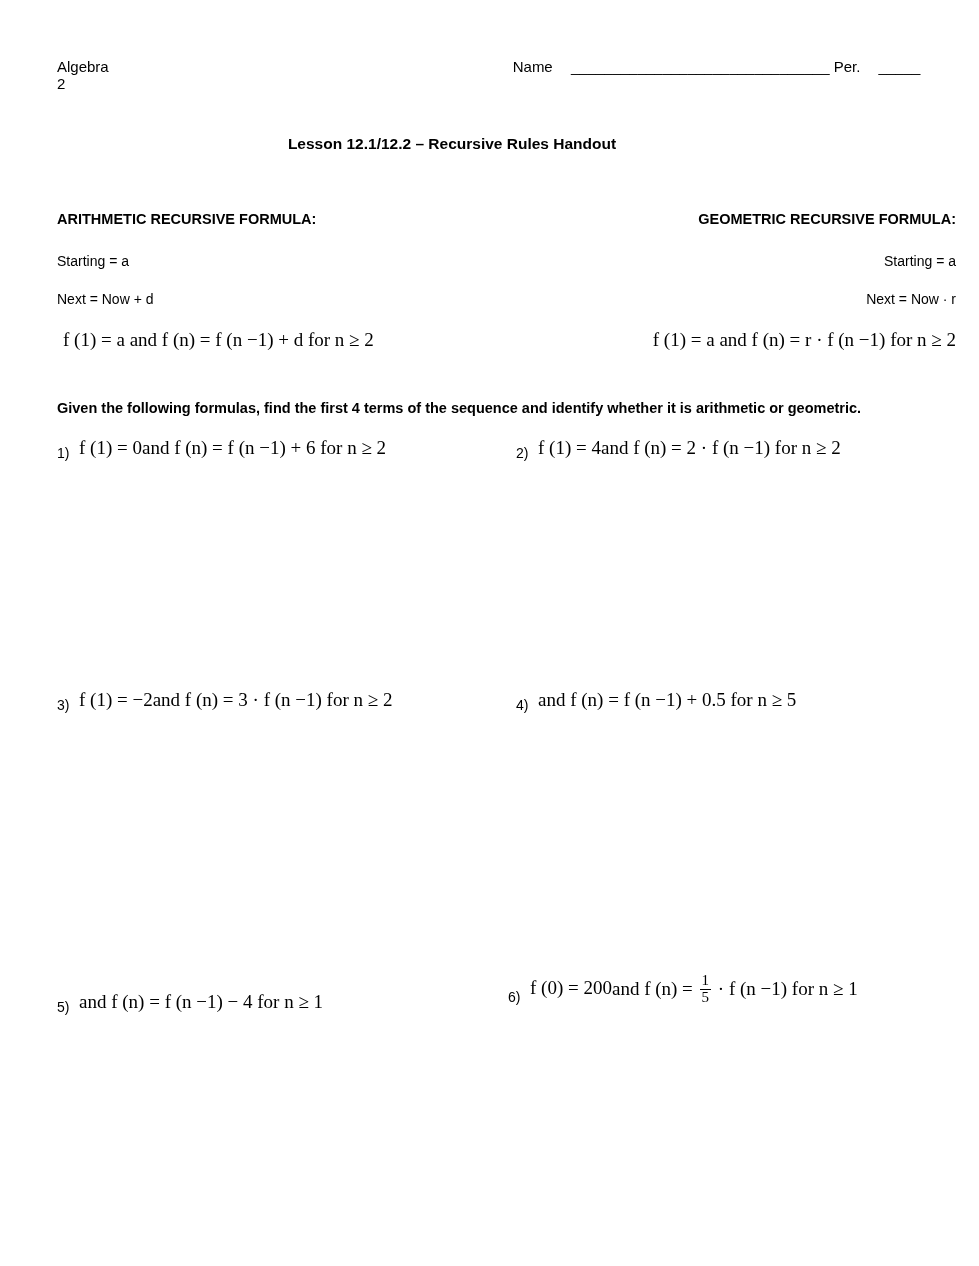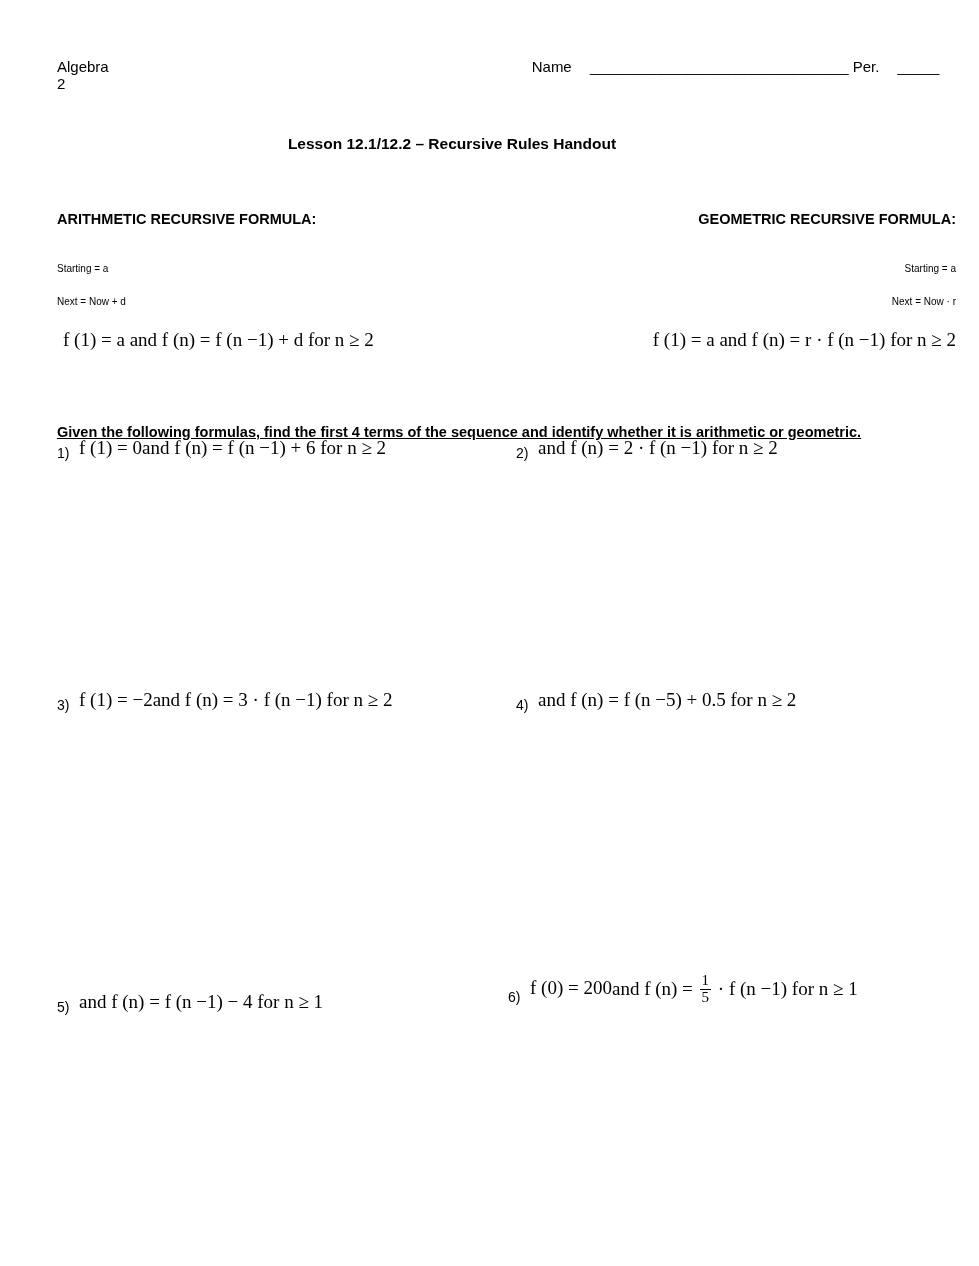--- a/index.html
+++ b/index.html
@@ -24,21 +24,20 @@
   }
 
   
   .header-row {
     position: absolute;
     top: 58px;
     left: 57px;
     right: 60px;
     display: flex;
     align-items: baseline;
-    gap: 19px;
   }
   .course-label {
     font-size: 15px;
   }
   .name-block {
     margin-left: 404px;
     font-size: 15px;
     white-space: nowrap;
   }
   .name-line {
@@ -67,48 +66,47 @@
   .col-right {
     position: absolute;
     top: 211px;
     left: 516px;
     width: 440px;
     text-align: right;
   }
   .col-heading {
     font-size: 14.5px;
     font-weight: bold;
-    margin-bottom: 36px;
+    margin-bottom: 26px;
   }
   .col-line {
-    font-size: 10px;
+    font-size: 14px;
     margin-bottom: 22px;
   }
 
   
   .math {
     font-family: "Liberation Serif", serif;
     font-size: 19px;
     white-space: nowrap;
   }
 
   .formula-line {
     margin-top: 19px;
     padding-left: 6px;
   }
 
   
   .instruction {
     position: absolute;
-    top: 424px;
+    top: 400px;
     left: 57px;
     width: 870px;
     font-size: 14.5px;
     font-weight: bold;
-    text-decoration: underline;
   }
 
   
   .problem {
     position: absolute;
     display: flex;
     align-items: center;
   }
   .prob-num {
     font-size: 14px;
@@ -191,36 +189,37 @@
     <span class="prob-num">1)</span>
     <span class="prob-body">
       <span class="math">f (1) = 0</span>
       <span class="math">and f (n) = f (n −1) + 6   for  n ≥ 2</span>
     </span>
   </div>
 
   <div class="problem" id="p2">
     <span class="prob-num">2)</span>
     <span class="prob-body">
+      <span class="math">f (1) = 4</span>
       <span class="math">and f (n) = 2 · f (n −1)   for  n ≥ 2</span>
     </span>
   </div>
 
   <div class="problem" id="p3">
     <span class="prob-num">3)</span>
     <span class="prob-body">
       <span class="math">f (1) = −2</span>
       <span class="math">and f (n) = 3 · f (n −1)   for  n ≥ 2</span>
     </span>
   </div>
 
   <div class="problem" id="p4">
     <span class="prob-num">4)</span>
     <span class="prob-body">
-      <span class="math">and f (n) = f (n −5) + 0.5   for  n ≥ 2</span>
+      <span class="math">and f (n) = f (n −1) + 0.5   for  n ≥ 5</span>
     </span>
   </div>
 
   <div class="problem" id="p5">
     <span class="prob-num">5)</span>
     <span class="prob-body">
       <span class="math">and f (n) = f (n −1) − 4 for  n ≥ 1</span>
     </span>
   </div>
 

